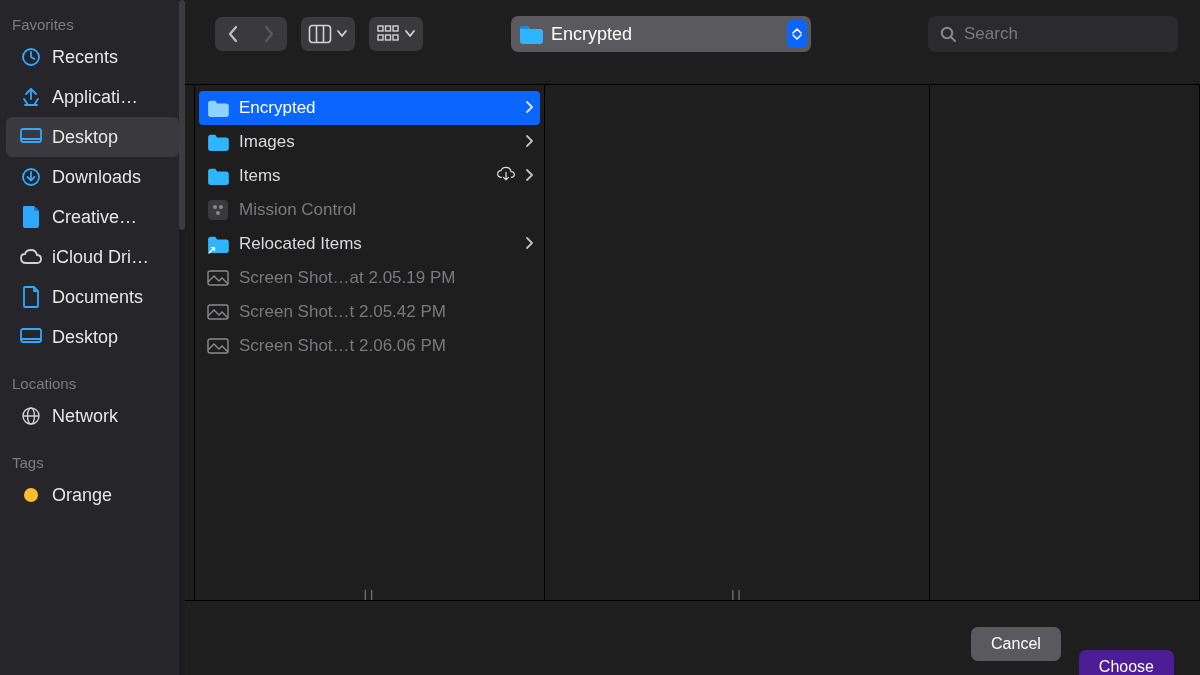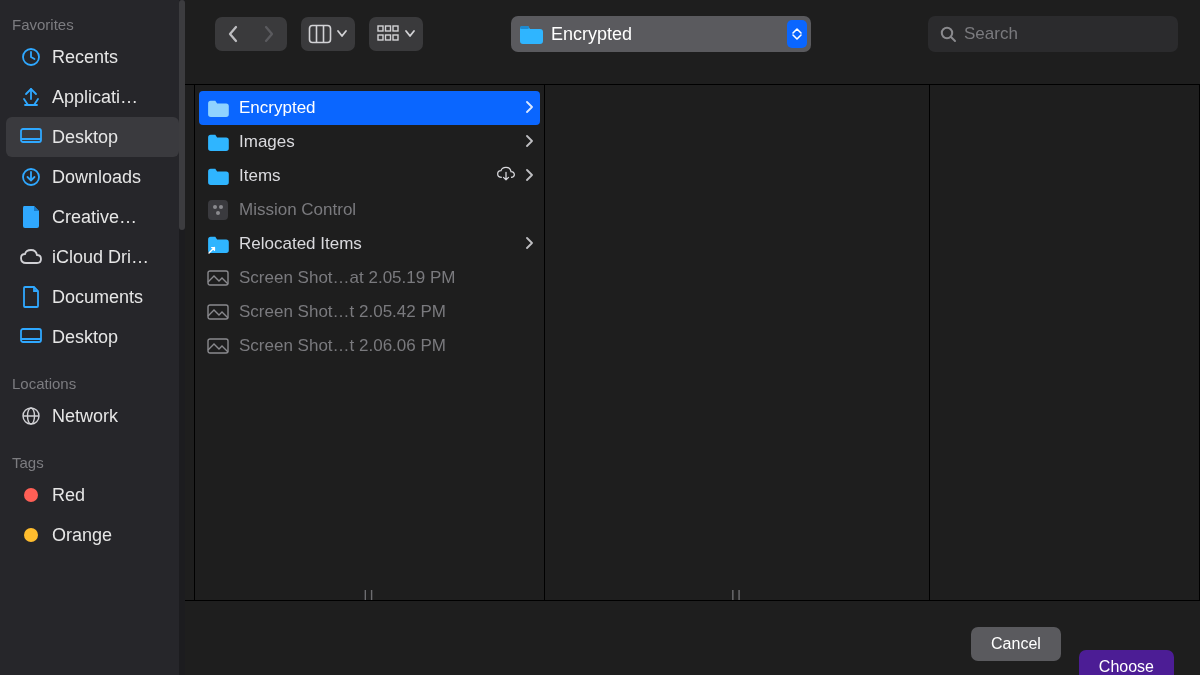--- a/index.html
+++ b/index.html
@@ -150,26 +150,20 @@
               <circle cx="10" cy="10" r="8"></circle>
               <ellipse cx="10" cy="10" rx="3.5" ry="8"></ellipse>
               <line x1="2" y1="10" x2="18" y2="10"></line>
             </svg>
           </span>
           <span class="label">Network</span>
         </div>
         <div class="sidebar-section-label" style="margin-top: 12px;">Tags</div>
         <div class="sidebar-item">
           <span class="side-icon">
-            <div class="tag-dot" style="background:#ff5f56"></div>
-          </span>
-          <span class="label">Red</span>
-        </div>
-        <div class="sidebar-item">
-          <span class="side-icon">
             <div class="tag-dot" style="background:#ffbd2e"></div>
           </span>
           <span class="label">Orange</span>
         </div>
       </div>
     <div class="sidebar-scroll">
       <div class="sidebar-scroll-thumb"></div>
     </div>
   </aside>
 

